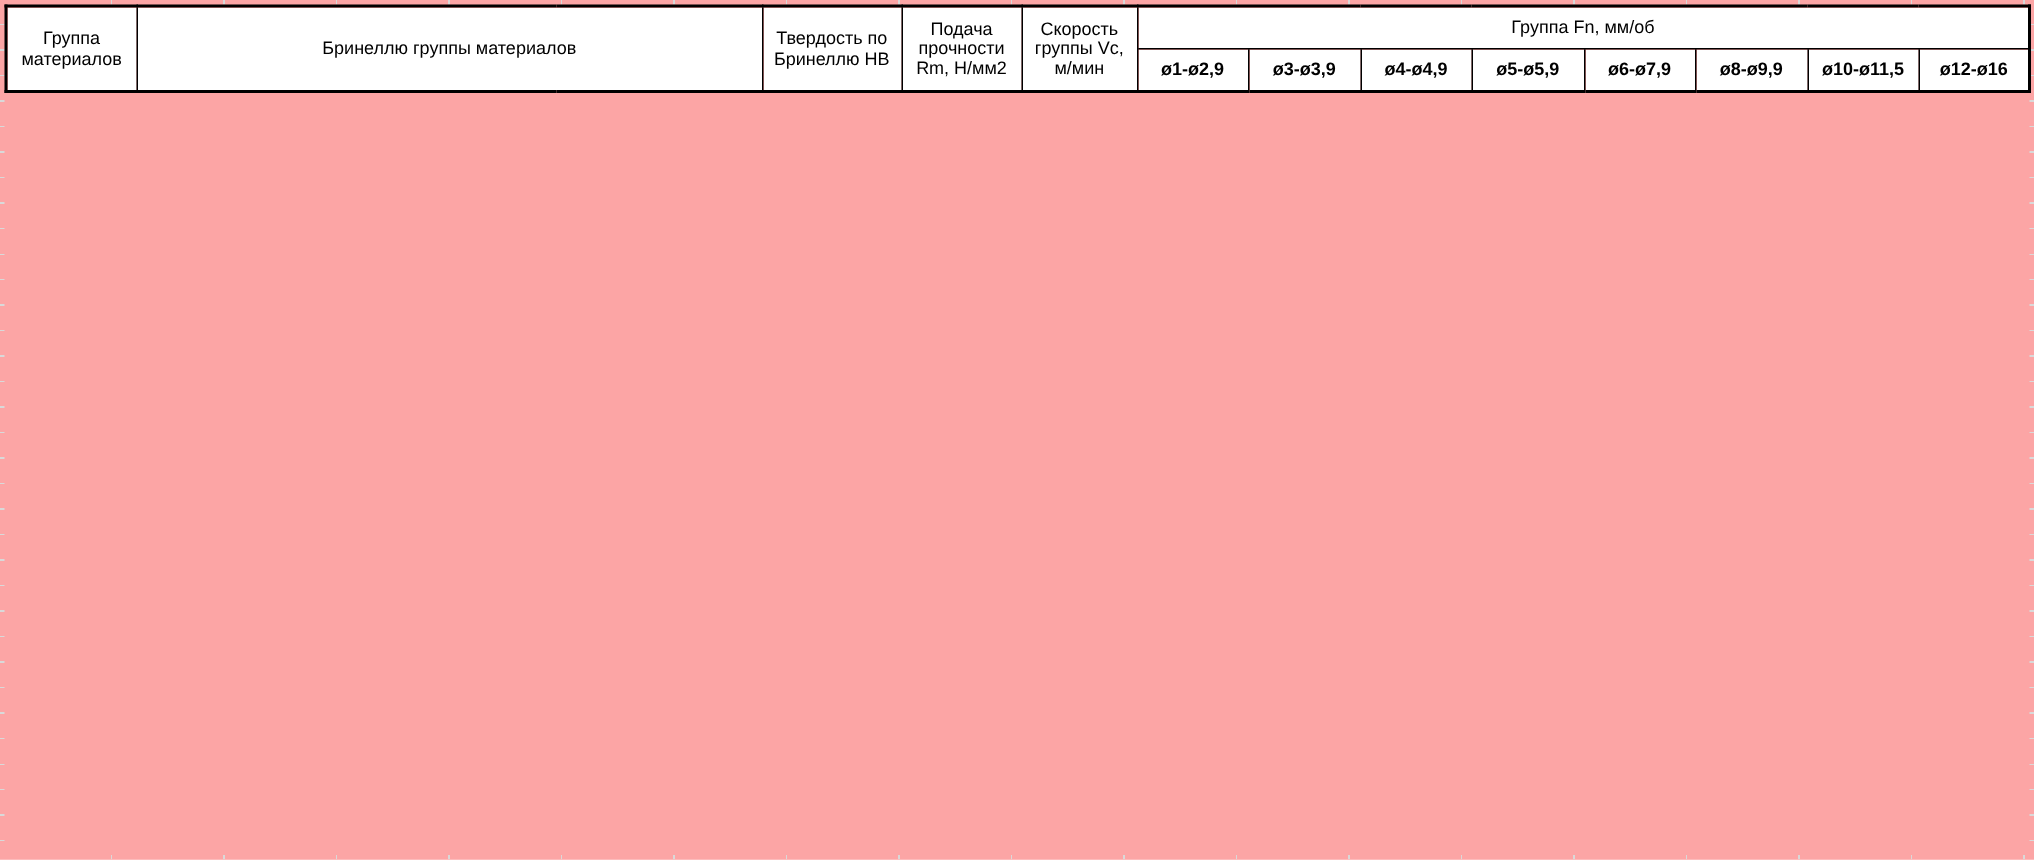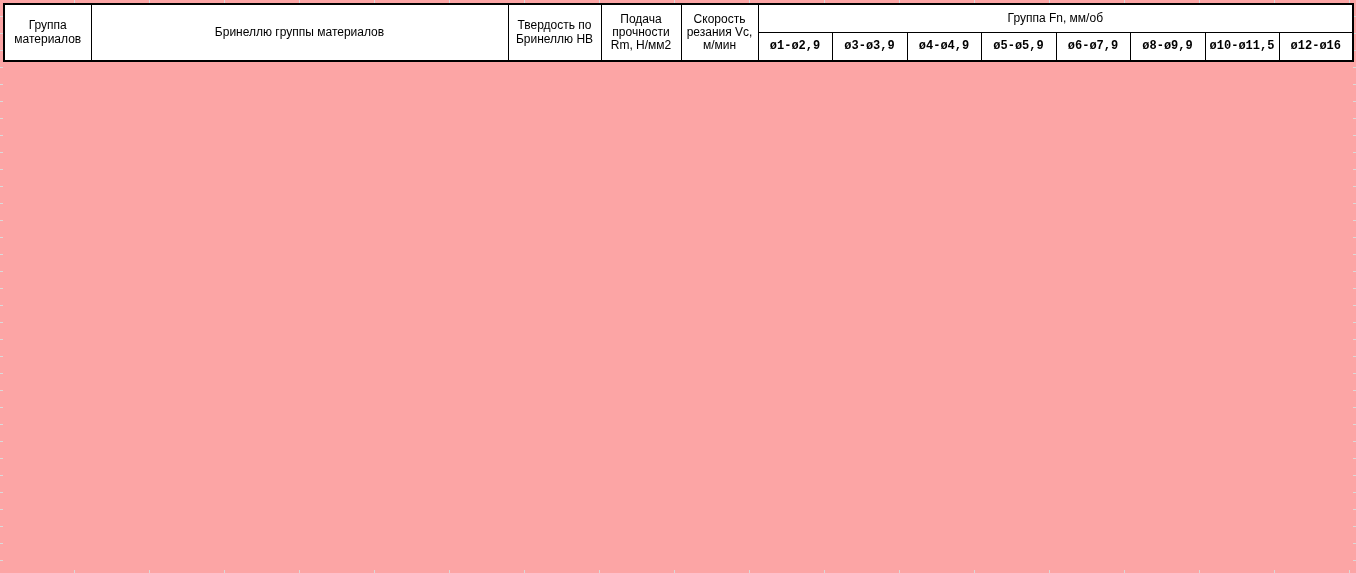--- a/index.html
+++ b/index.html
@@ -23,21 +23,21 @@
     position:absolute; top:3px; left:3px; width:1349px;
     border-collapse:collapse; table-layout:fixed; border:2px solid #000;
   }
   th, td {
     border:1px solid #000; padding:0 2px; font-size:11px; line-height:1.1;
     text-align:center; vertical-align:middle; overflow:hidden;
   }
   thead th { font-weight:normal; font-size:12px; background:#fff; }
   thead tr.diam-row th { font-weight:bold; height:29px; }
   thead tr.top-row th { height:28px; }
-  thead tr:last-child th { border-bottom:2px solid #000;font-family:Liberation Mono, monospace; }
+  thead tr:last-child th { border-bottom:2px solid #000; }
 </style>
 </head>
 <body>
 
 <div class="screen">
   <div class="strip top"></div>
   <div class="strip bottom"></div>
   <div class="strip left"></div>
   <div class="strip right"></div>
 
@@ -58,21 +58,21 @@
         <col style="width:75px">
         <col style="width:74px">
         <col style="width:74px">
     </colgroup>
     <thead>
       <tr class="top-row">
         <th rowspan="2">Группа материалов</th>
         <th rowspan="2" colspan="3">Бринеллю группы материалов</th>
         <th rowspan="2">Твердость по Бринеллю НВ</th>
         <th rowspan="2">Подача прочности Rm, Н/мм2</th>
-        <th rowspan="2">Скорость резания Vc, м/мин</th>
+        <th rowspan="2">Скорость группы Vc, м/мин</th>
         <th colspan="8">Группа Fn, мм/об</th>
       </tr>
       <tr class="diam-row" id="diam-row">
           <th>ø1-ø2,9</th>
           <th>ø3-ø3,9</th>
           <th>ø4-ø4,9</th>
           <th>ø5-ø5,9</th>
           <th>ø6-ø7,9</th>
           <th>ø8-ø9,9</th>
           <th>ø10-ø11,5</th>

